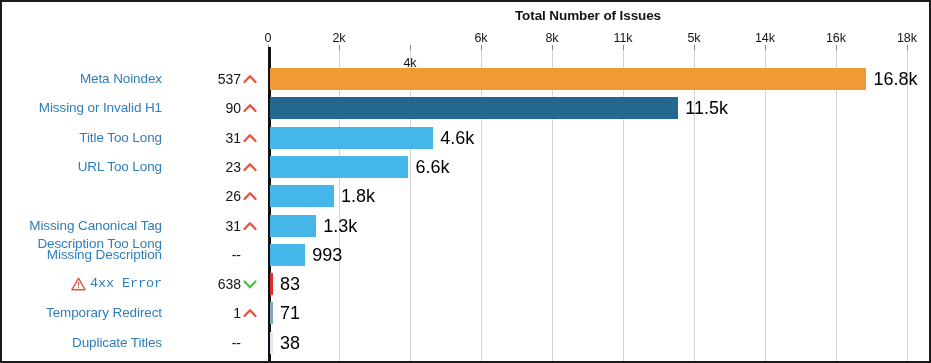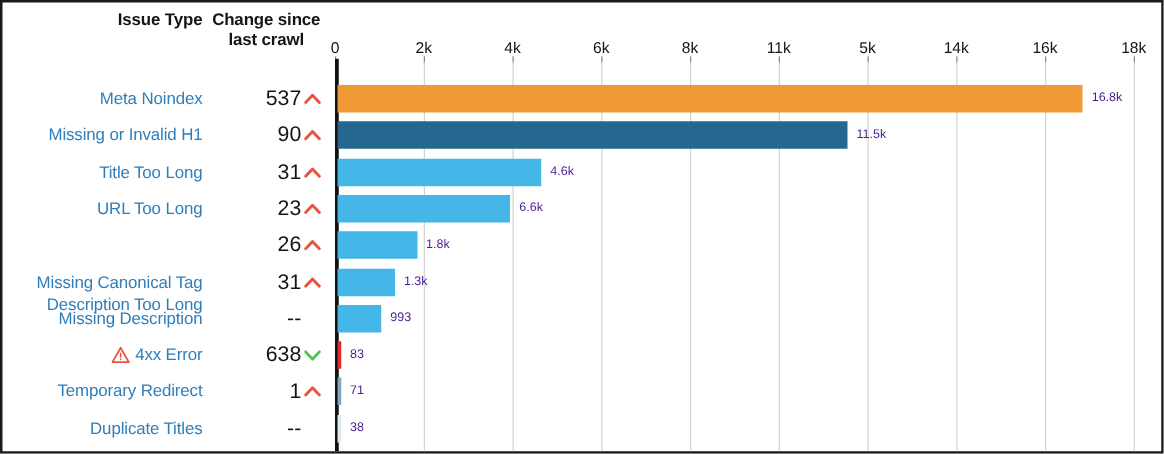--- a/index.html
+++ b/index.html
@@ -48,30 +48,31 @@
     font-size: 13.5px;
     color: #2e7ebb;
     line-height: 18px;
     white-space: nowrap;
     letter-spacing: -0.1px;
   }
   .row-label .warn-wrap {
     display: inline-flex;
     align-items: center;
     gap: 4px;
+    font-family: Liberation Mono, monospace;
   }
   .warn-icon { display: inline-block; width: 15px; height: 14px; vertical-align: -2px; }
 
   
   .row-change {
     position: absolute;
     left: 163px;
     width: 76px;
     text-align: right;
-    font-size: 17px;
+    font-size: 14px;
     color: #141414;
     line-height: 18px;
     white-space: nowrap;
   }
   .chev {
     position: absolute;
     left: 240px;
     width: 16px;
     height: 16px;
   }
@@ -115,38 +116,34 @@
     transform: translateX(-50%);
     white-space: nowrap;
   }
   .bar {
     position: absolute;
     height: 22px;
     border-radius: 0;
   }
   .bar-value {
     position: absolute;
-    font-size: 10px;
-    color: #4c1d95;
+    font-size: 18px;
+    color: #000000;
     line-height: 22px;
     white-space: nowrap;
   }
 </style>
 </head>
 <body>
 
 <div id="frame">
 
-  <div class="col-head" id="head-issue-type">Issue Type</div>
-
-  <div class="col-head" id="head-change">
-    <span>Change since</span>
-    <span class="l2">last crawl</span>
-  </div>
-
+
+
+  <div class="col-head" id="head-total">Total Number of Issues</div>
 
   <div id="label-column">
       <div class="row-label" style="top: 68px;"><span>Meta Noindex</span></div>
       <div class="row-label" style="top: 97.3px;"><span>Missing or Invalid H1</span></div>
       <div class="row-label" style="top: 126.6px;"><span>Title Too Long</span></div>
       <div class="row-label" style="top: 155.9px;"><span>URL Too Long</span></div>
       <div class="row-label" style="top: 185.2px; margin-top: 48px;"><span>Description Too Long</span></div>
       <div class="row-label" style="top: 214.5px;"><span>Missing Canonical Tag</span></div>
       <div class="row-label" style="top: 243.8px;"><span>Missing Description</span></div>
       <div class="row-label" style="top: 273.1px;"><span class="warn-wrap">
@@ -231,21 +228,21 @@
         <div class="gridline" style="left: 497px;"></div>
         <div class="tick" style="left: 497px;"></div>
         <div class="gridline" style="left: 568px;"></div>
         <div class="tick" style="left: 568px;"></div>
         <div class="gridline" style="left: 639px;"></div>
         <div class="tick" style="left: 639px;"></div>
       </div>
     <div id="axis-labels">
         <div class="axis-label" style="left: 0px;">0</div>
         <div class="axis-label" style="left: 71px;">2k</div>
-        <div class="axis-label" style="left: 142px;">4k</div>
+        <div class="axis-label" style="left: 142px; margin-top: 25px;">4k</div>
         <div class="axis-label" style="left: 213px;">6k</div>
         <div class="axis-label" style="left: 284px;">8k</div>
         <div class="axis-label" style="left: 355px;">11k</div>
         <div class="axis-label" style="left: 426px;">5k</div>
         <div class="axis-label" style="left: 497px;">14k</div>
         <div class="axis-label" style="left: 568px;">16k</div>
         <div class="axis-label" style="left: 639px;">18k</div>
       </div>
     <div id="yaxis"></div>
     <div id="bars">

